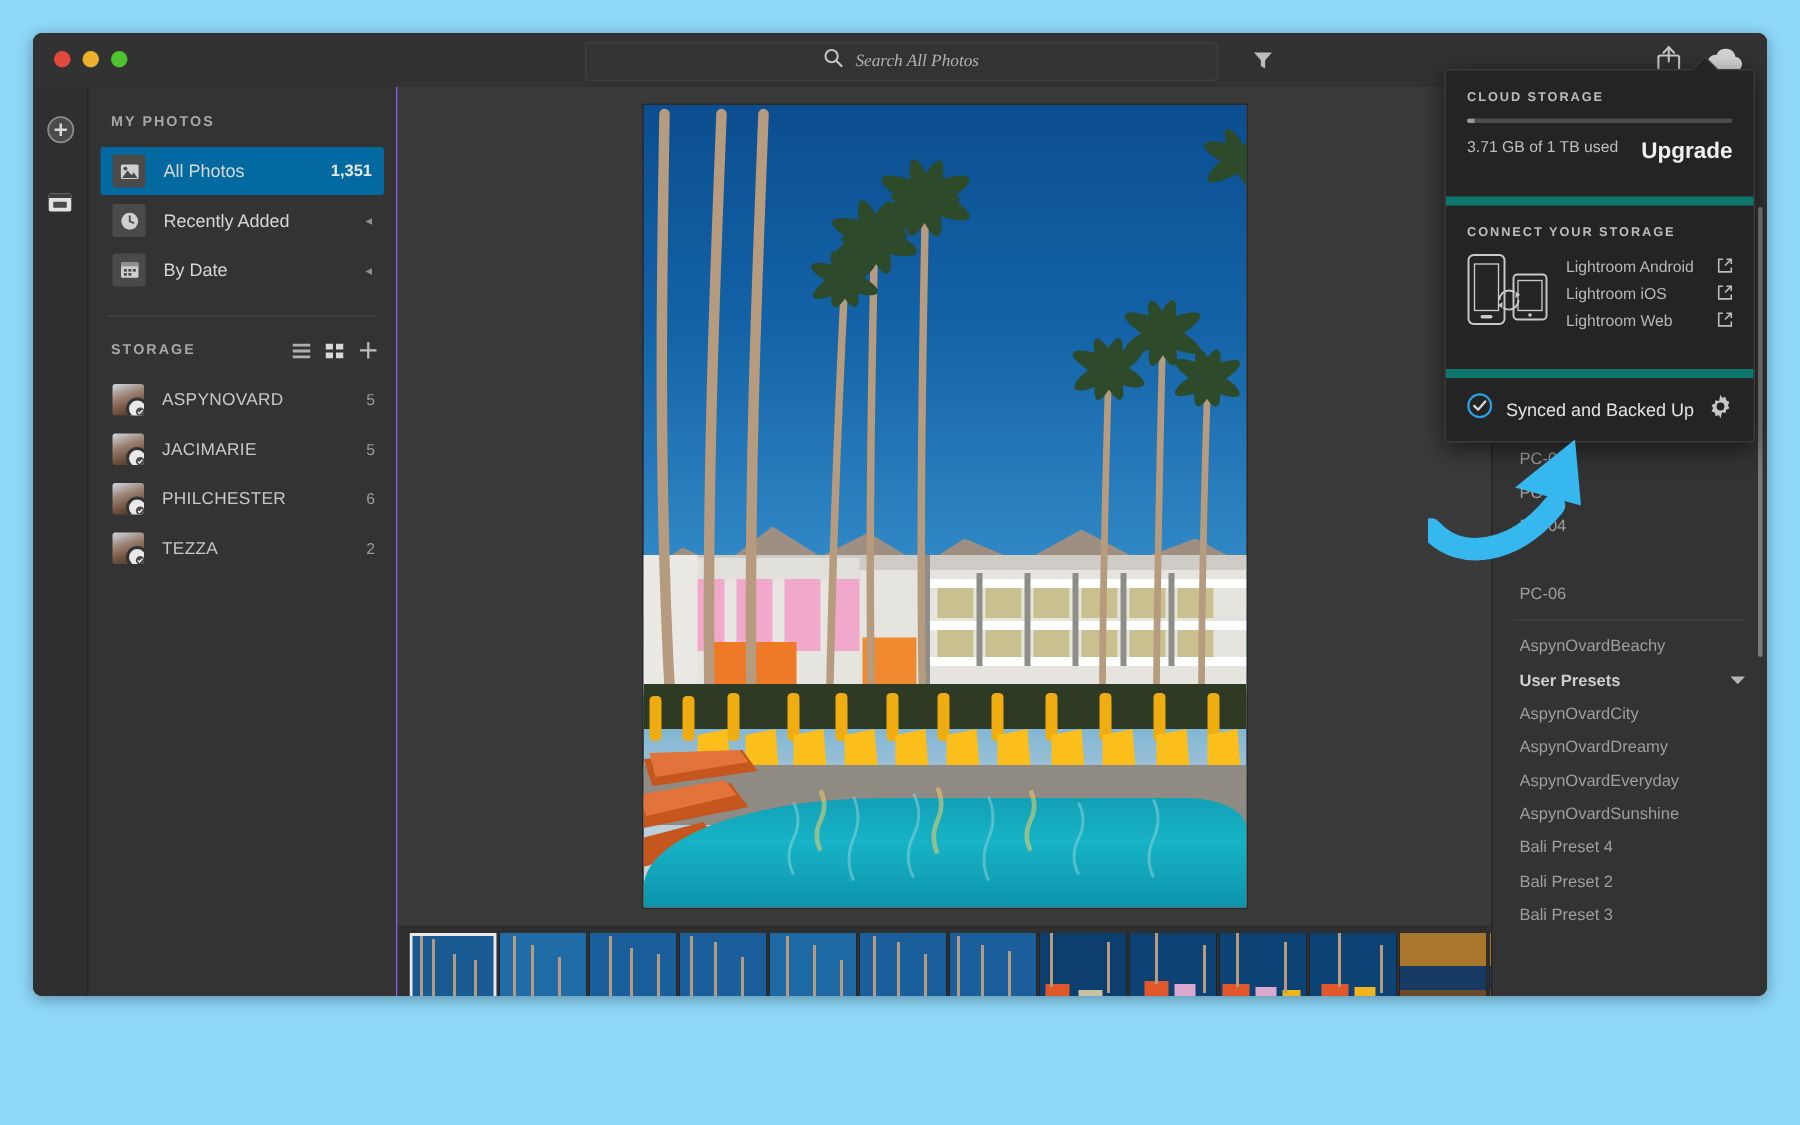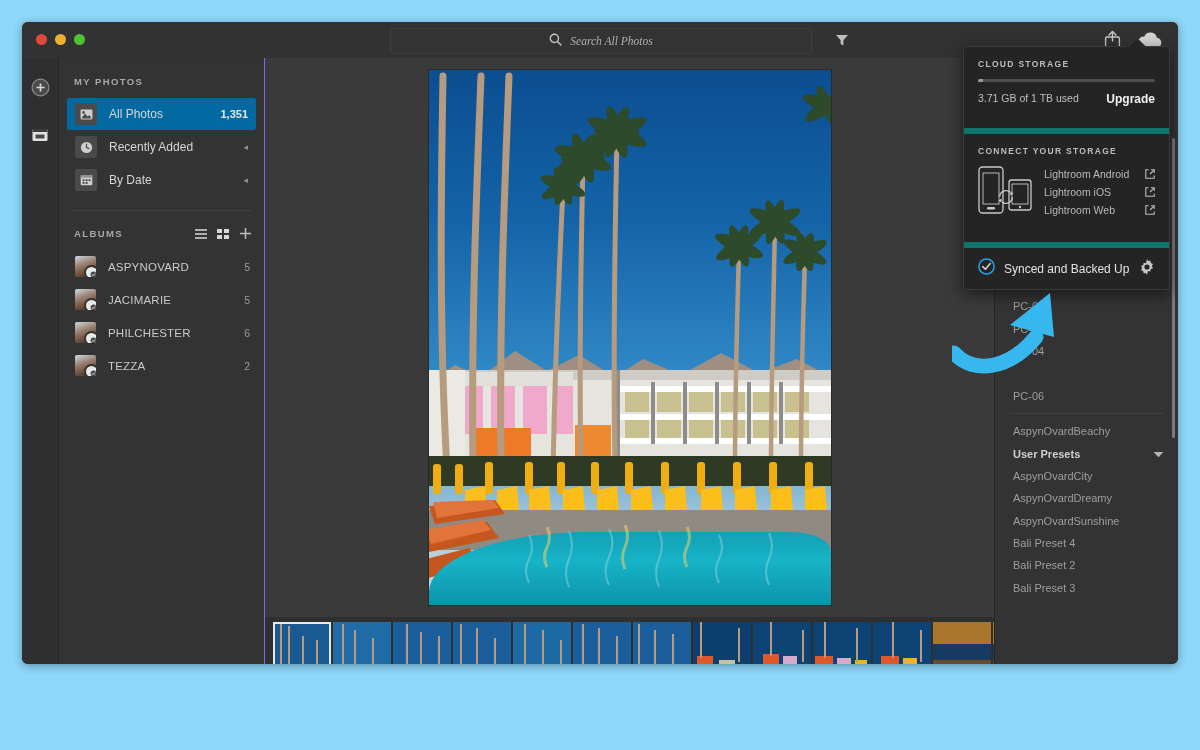--- a/index.html
+++ b/index.html
@@ -108,21 +108,21 @@
   .popover{position:absolute;right:8px;top:24px;width:205px;background:#242424;border:1px solid #3a3a3a;
            border-radius:3px;box-shadow:0 4px 16px rgba(0,0,0,.55);z-index:40;}
   .pop-caret{position:absolute;right:26px;top:-7px;width:12px;height:12px;background:#242424;
              border-left:1px solid #3a3a3a;border-top:1px solid #3a3a3a;transform:rotate(45deg);}
   .pop-sec{padding:12px 14px 22px 14px;border-bottom:6px solid #0f766e;}
   .pop-h{font-size:8.5px;letter-spacing:1.3px;color:#bdbdbd;font-weight:bold;margin-bottom:10px;}
   .meter{height:3px;background:#4d4d4d;border-radius:2px;margin-bottom:10px;position:relative;overflow:hidden;}
   .meter .fill{position:absolute;left:0;top:0;bottom:0;width:5px;background:#9a9a9a;}
   .storrow{display:flex;align-items:flex-start;}
   .storrow .use{font-size:10.5px;color:#bfbfbf;flex:1;}
-  .storrow .up{font-size:12px;color:#f0f0f0;font-weight:bold;cursor:pointer;}
+  .storrow .up{font-size:15px;color:#f0f0f0;font-weight:bold;cursor:pointer;}
   .devwrap{display:flex;align-items:flex-end;gap:12px;}
   .devlinks{flex:1;}
   .devlink{display:flex;align-items:center;height:16px;margin-bottom:2px;cursor:pointer;}
   .devlink .nm{font-size:10.5px;color:#b8b8b8;flex:1;}
   .syncrow{display:flex;align-items:center;padding:10px 14px;}
   .syncrow .tx{font-size:12px;color:#e3e3e3;flex:1;margin-left:9px;}
 
   
   .annot{position:absolute;left:930px;top:265px;z-index:60;pointer-events:none;}
 </style>
@@ -232,21 +232,21 @@
             <rect x="5.6" y="8" width="2" height="1.8" fill="#4a4a4a"></rect>
           </svg>
       </span>
       <span class="navlabel">By Date</span>
       <span class="navarrow">◂</span>
     </div>
 
     <div class="divider"></div>
 
     <div class="albhead">
-      <span class="t">ALBUMS</span>
+      <span class="t">STORAGE</span>
       <span class="ic">
         <svg width="12" height="10" viewBox="0 0 12 10">
             <rect y="0" width="12" height="2" fill="#b0b0b0"></rect>
             <rect y="4" width="12" height="2" fill="#b0b0b0"></rect>
             <rect y="8" width="12" height="2" fill="#b0b0b0"></rect>
           </svg>
       </span>
       <span class="ic">
         <svg width="12" height="10" viewBox="0 0 12 10">
             <rect x="0" y="0" width="5" height="4" fill="#d8d8d8"></rect>
@@ -780,20 +780,21 @@
       <div class="prow hdr">
         <span>User Presets</span>
         <span class="car">
           <svg width="11" height="7" viewBox="0 0 11 7">
               <polygon points="0.6,1 10.4,1 5.5,6.2" fill="#b4b4b4"></polygon>
             </svg>
         </span>
       </div>
       <div class="prow">AspynOvardCity</div>
       <div class="prow">AspynOvardDreamy</div>
+      <div class="prow">AspynOvardEveryday</div>
       <div class="prow">AspynOvardSunshine</div>
       <div class="prow">Bali Preset 4</div>
       <div class="prow">Bali Preset 2</div>
       <div class="prow">Bali Preset 3</div>
     </div>
     <div class="rp-scroll"></div>
   </div>
 
   <div class="popover">
     <div class="pop-caret"></div>

